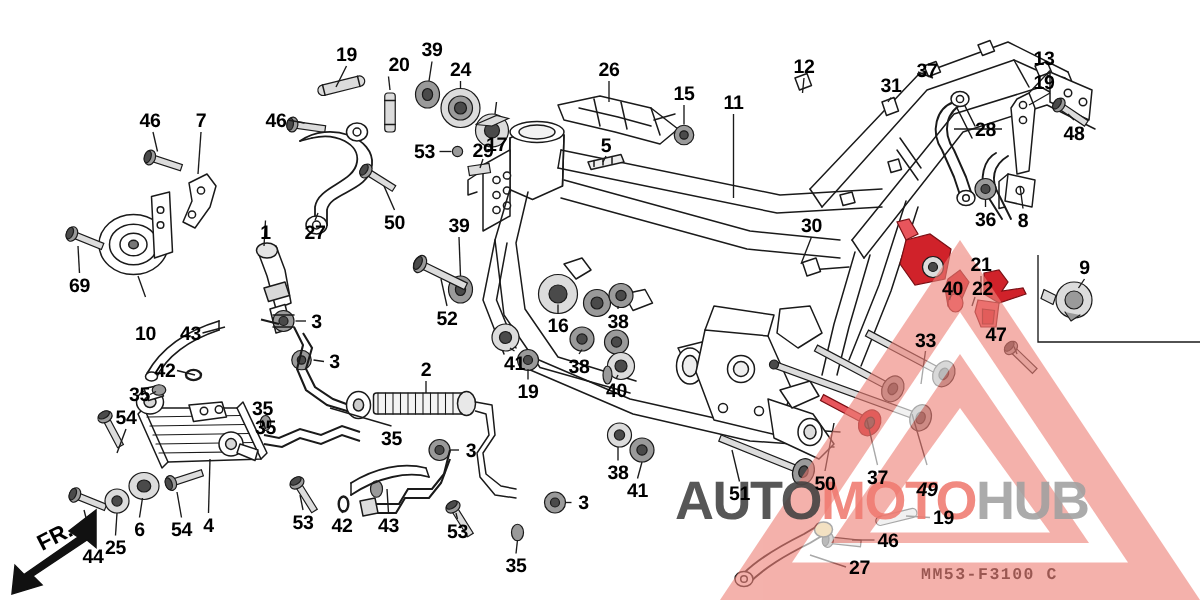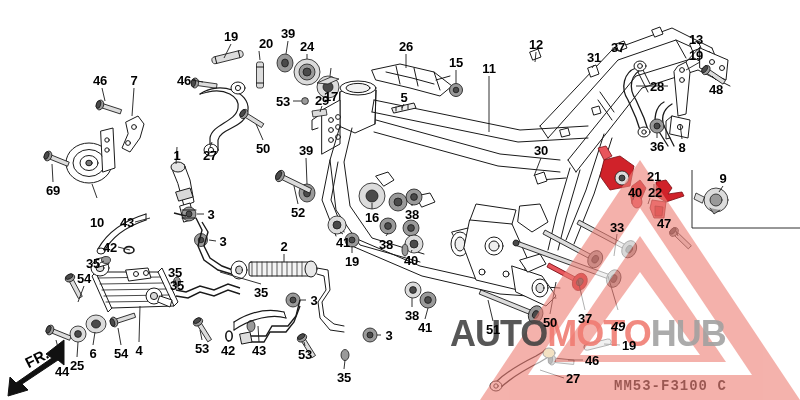--- a/index.html
+++ b/index.html
@@ -12,21 +12,21 @@
   #wm{z-index:3;}
   #labels{z-index:4;}
   .lbl{
     position:absolute;font-family:"Liberation Sans", sans-serif;
     font-weight:bold;font-size:13px;color:#000;line-height:1;
     white-space:nowrap;transform:translate(-50%,-50%);
     letter-spacing:-0.2px;
   }
   .code{
     position:absolute;font-family:"Liberation Mono", monospace;
-    font-size:14px;font-weight:bold;color:#111;letter-spacing:1px;white-space:nowrap;
+    font-size:11px;font-weight:bold;color:#111;letter-spacing:1px;white-space:nowrap;
   }
   .fr{
     position:absolute;font-family:"Liberation Sans", sans-serif;font-weight:bold;
     font-size:15px;color:#000;transform:rotate(-27deg);transform-origin:left center;
   }
 </style>
 </head>
 <body>
 
 <div id="stage">

